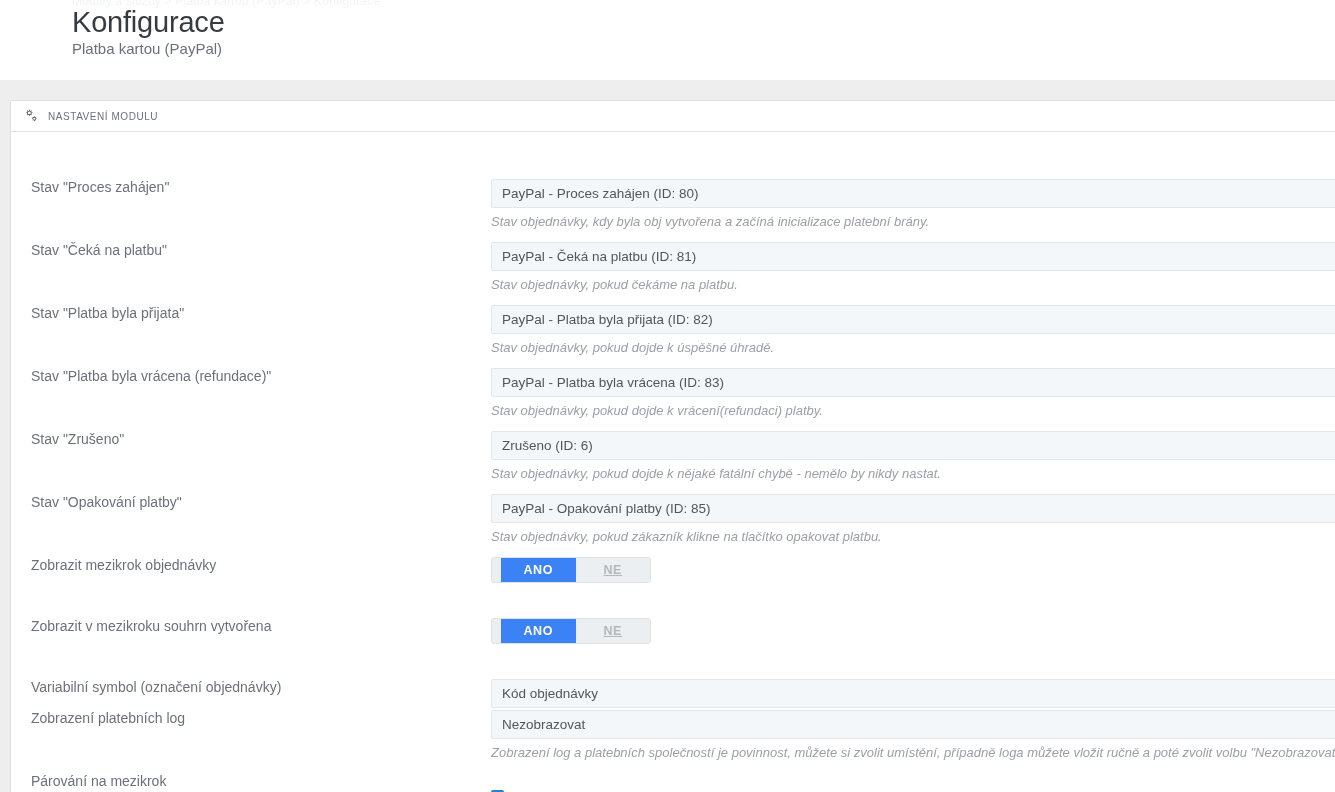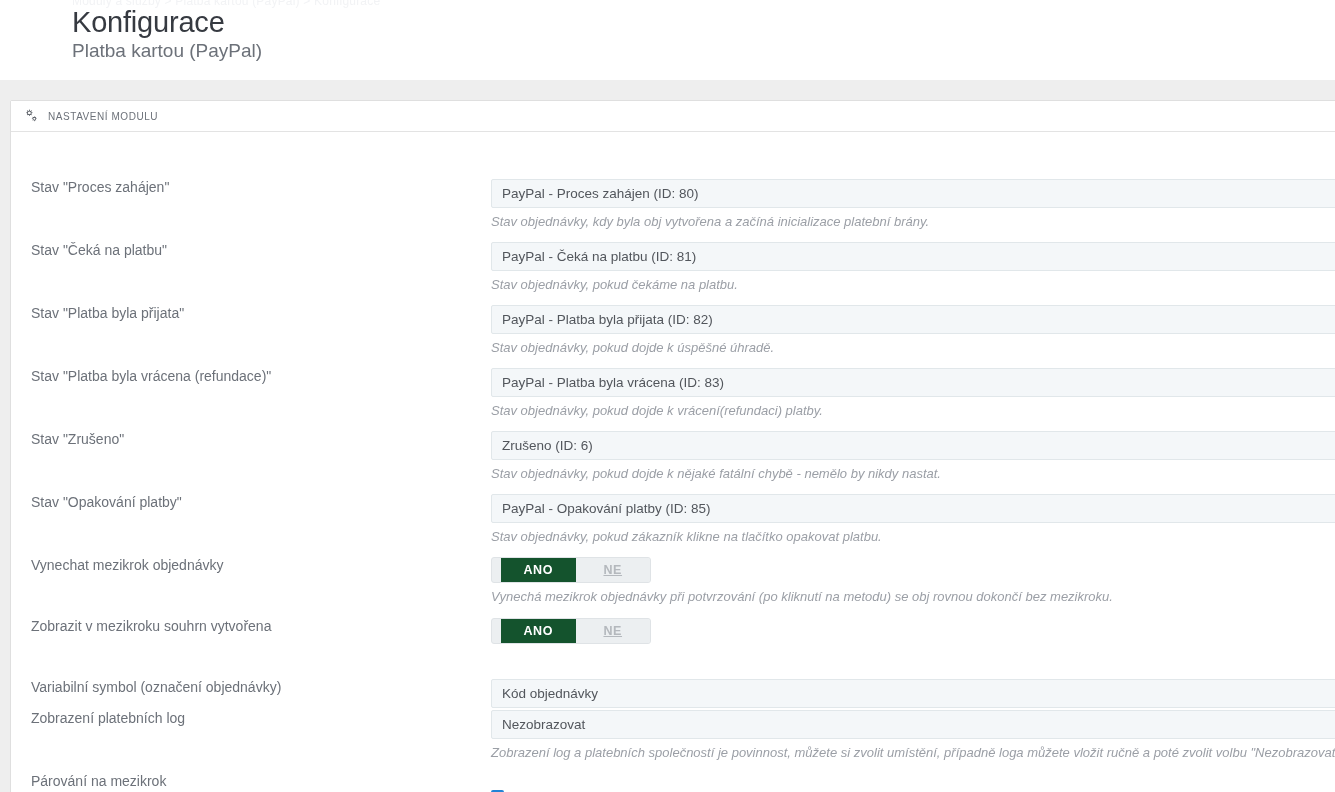--- a/index.html
+++ b/index.html
@@ -22,21 +22,21 @@
     font-size: 12px; color: #f2f3f5; white-space: nowrap;
     letter-spacing: .2px;
   }
   .page-title {
     position: absolute; left: 72px; top: 6px;
     font-size: 29px; font-weight: 400; color: #363a41;
     letter-spacing: -0.2px;
   }
   .page-subtitle {
     position: absolute; left: 72px; top: 40px;
-    font-size: 19px; font-weight: 400; color: #6c7179;
+    font-size: 15px; font-weight: 400; color: #6c7179;
   }
 
   
   .grey-strip {
     position: absolute; left: 0; top: 80px; width: 1335px; height: 712px;
     background: #eeeeee;
   }
 
   
   .panel {
@@ -92,21 +92,21 @@
   .switch {
     display: inline-flex; width: 160px; height: 26px;
     border-radius: 3px; overflow: hidden;
     border: 1px solid #dfe3e6;
     background: #eceff1;
   }
   .switch .on, .switch .off {
     flex: 1; display: flex; align-items: center; justify-content: center;
     font-size: 12.5px; letter-spacing: .6px; font-weight: 700;
   }
-  .switch .on  { background: #14532d; color: #ffffff; margin-left: 9px; }
+  .switch .on  { background: #3b82f6; color: #ffffff; margin-left: 9px; }
   .switch .off { background: #eceff1; color: #b4b8bd; text-decoration: underline; }
 
   
   .cb-list { position: relative; }
   .cb-row { display: flex; align-items: center; height: 22px; }
   .cb {
     width: 13px; height: 13px; border-radius: 2px;
     background: #2283d6; margin-right: 9px;
     display: flex; align-items: center; justify-content: center;
     flex: 0 0 auto;
@@ -184,27 +184,26 @@
 
     <div class="row" style="top:362px">
       <div class="row-label">Stav "Opakování platby"</div>
       <div class="field-col">
         <div class="select-box">PayPal - Opakování platby (ID: 85)</div>
         <div class="help">Stav objednávky, pokud zákazník klikne na tlačítko opakovat platbu.</div>
       </div>
     </div>
 
     <div class="row" style="top:425px">
-      <div class="row-label">Vynechat mezikrok objednávky</div>
+      <div class="row-label">Zobrazit mezikrok objednávky</div>
       <div class="field-col">
         <div class="switch">
           <div class="on">ANO</div>
           <div class="off">NE</div>
         </div>
-        <div class="help">Vynechá mezikrok objednávky při potvrzování (po kliknutí na metodu) se obj rovnou dokončí bez mezikroku.</div>
       </div>
     </div>
 
     <div class="row" style="top:486px">
       <div class="row-label">Zobrazit v mezikroku souhrn vytvořena</div>
       <div class="field-col">
         <div class="switch">
           <div class="on">ANO</div>
           <div class="off">NE</div>
         </div>

